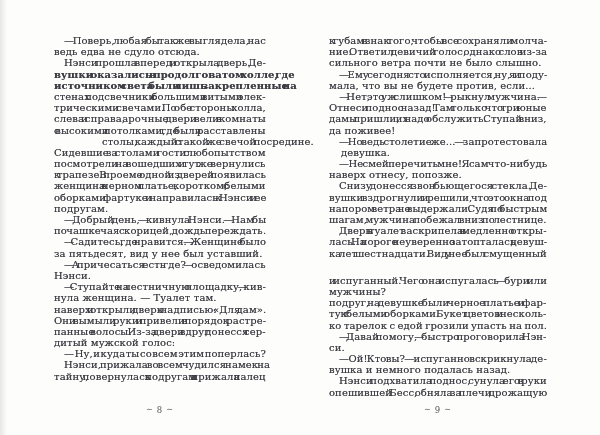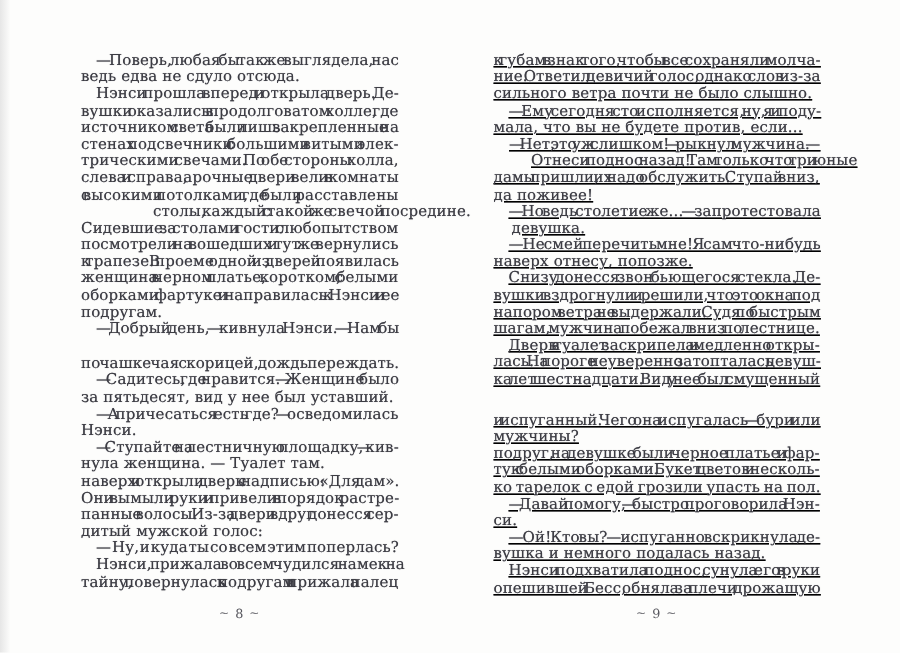--- a/index.html
+++ b/index.html
@@ -19,21 +19,21 @@
     left: 0; top: 0;
     width: 7px; height: 435px;
     background: linear-gradient(90deg, #e6e6e6, rgba(255,255,255,0));
     pointer-events: none;
   }
   .page {
     position: absolute;
     top: 35px;
   }
   .page-left  { left: 54px;  width: 212px; }
-  .page-right { left: 329px; width: 218px; text-decoration: underline; }
+  .page-right { left: 329px; width: 218px; }
   .line {
     font-size: 10px;
     line-height: 11.2px;
     height: 11.2px;
     color: #3c3c43;
     white-space: nowrap;
     letter-spacing: 0.1px;
     text-shadow: 0 0 0.45px rgba(70,70,80,0.75);
   }
   .line.indent { padding-left: 10px; }
@@ -60,35 +60,35 @@
 <body>
 
 <div class="edge-shadow"></div>
 
 <div class="page page-left">
   <div>
 
   <div class="line indent" style="word-spacing: -4.71429px;">— Поверь, любая бы так же выглядела, нас</div>
       <div class="line parend" style="word-spacing: 0px;">ведь едва не сдуло отсюда.</div>
       <div class="line indent" style="word-spacing: -5.5px;">Нэнси прошла вперед и открыла дверь. Де-</div>
-      <div class="line" style="word-spacing: -6.4px;">вушки оказались в продолговатом холле, где</div>
-      <div class="line" style="word-spacing: -8.8px;">источником света были лишь закрепленные на</div>
+      <div class="line" style="word-spacing: -6.4px; font-weight: bold;">вушки оказались в продолговатом холле, где</div>
+      <div class="line" style="word-spacing: -8.8px; font-weight: bold;">источником света были лишь закрепленные на</div>
       <div class="line" style="word-spacing: -8px;">стенах подсвечники с большими витыми элек-</div>
       <div class="line" style="word-spacing: -6px;">трическими свечами. По обе стороны холла,</div>
       <div class="line" style="word-spacing: -6.14286px;">слева и справа, арочные двери вели в комнаты</div>
       <div class="line" style="word-spacing: -7.8px;">с высокими потолками, где были расставлены</div>
       <div class="line" style="word-spacing: -5.83333px; margin-left: 48px;">столы, каждый с такой же свечой посредине.</div>
       <div class="line" style="word-spacing: -6px;">Сидевшие за столами гости с любопытством</div>
       <div class="line" style="word-spacing: -5.83333px;">посмотрели на вошедших и тут же вернулись</div>
       <div class="line" style="word-spacing: -6.71429px;">к трапезе. В проеме одной из дверей появилась</div>
       <div class="line" style="word-spacing: -7.66667px;">женщина в черном платье, коротком, с белыми</div>
       <div class="line" style="word-spacing: -5.85714px;">оборками фартуке и направилась к Нэнси и ее</div>
       <div class="line parend" style="word-spacing: 0px;">подругам.</div>
       <div class="line indent" style="word-spacing: -5.25px;">— Добрый день, — кивнула Нэнси. — Нам бы</div>
-      <div class="line parend" style="word-spacing: -3.83333px; margin-top: 12px;">по чашке чая с корицей, дождь переждать.</div>
+      <div class="line parend" style="word-spacing: -3.83333px;">по чашке чая с корицей, дождь переждать.</div>
       <div class="line indent" style="word-spacing: -6.83333px;">— Садитесь, где нравится. — Женщине было</div>
       <div class="line parend" style="word-spacing: 0px;">за пятьдесят, вид у нее был уставший.</div>
       <div class="line indent" style="word-spacing: -5.66667px;">— А причесаться есть где? — осведомилась</div>
       <div class="line parend" style="word-spacing: 0px;">Нэнси.</div>
       <div class="line indent" style="word-spacing: -7.66667px;">— Ступайте на лестничную площадку, — кив-</div>
       <div class="line parend" style="word-spacing: 0px;">нула женщина. — Туалет там.</div>
       <div class="line" style="word-spacing: -7px;">наверх и открыли дверь с надписью: «Для дам».</div>
       <div class="line" style="word-spacing: -6.14286px;">Они вымыли руки и привели в порядок растре-</div>
       <div class="line" style="word-spacing: -7.5px;">панные волосы. Из-за двери вдруг донесся сер-</div>
       <div class="line parend" style="word-spacing: 0px;">дитый мужской голос:</div>
@@ -103,21 +103,21 @@
 
 <div class="page page-right">
   <div>
 
   <div class="line" style="word-spacing: -5.75px;">к губам в знак того, чтобы все сохраняли молча-</div>
       <div class="line" style="word-spacing: -6px;">ние. Ответил девичий голос, однако слов из-за</div>
       <div class="line parend" style="word-spacing: 0px;">сильного ветра почти не было слышно.</div>
       <div class="line indent" style="word-spacing: -4.875px;">— Ему сегодня сто исполняется, ну, я и поду-</div>
       <div class="line parend" style="word-spacing: 0px;">мала, что вы не будете против, если...</div>
       <div class="line indent" style="word-spacing: -6.375px; text-align: right;">— Нет, это уж слишком! — рыкнул мужчина. —</div>
-      <div class="line" style="word-spacing: -5.85714px; margin-left: 25px;">Отнеси поднос назад! Там только что три юные</div>
+      <div class="line" style="word-spacing: -5.85714px;">Отнеси поднос назад! Там только что три юные</div>
       <div class="line" style="word-spacing: -7px;">дамы пришли, их надо обслужить. Ступай вниз,</div>
       <div class="line parend" style="word-spacing: 0px;">да поживее!</div>
       <div class="line indent" style="word-spacing: -4.66667px;">— Но ведь столетие же... — запротестовала</div>
       <div class="line parend" style="word-spacing: 0px; margin-left: 12px;">девушка.</div>
       <div class="line indent" style="word-spacing: -4px;">— Не смей перечить мне! Я сам что-нибудь</div>
       <div class="line parend" style="word-spacing: 0px;">наверх отнесу, попозже.</div>
       <div class="line indent" style="word-spacing: -5px;">Снизу донесся звон бьющегося стекла. Де-</div>
       <div class="line" style="word-spacing: -4.71429px;">вушки вздрогнули и решили, что это окна под</div>
       <div class="line" style="word-spacing: -7px;">напором ветра не выдержали. Судя по быстрым</div>
       <div class="line parend" style="word-spacing: -4.8px;">шагам, мужчина побежал вниз по лестнице.</div>

